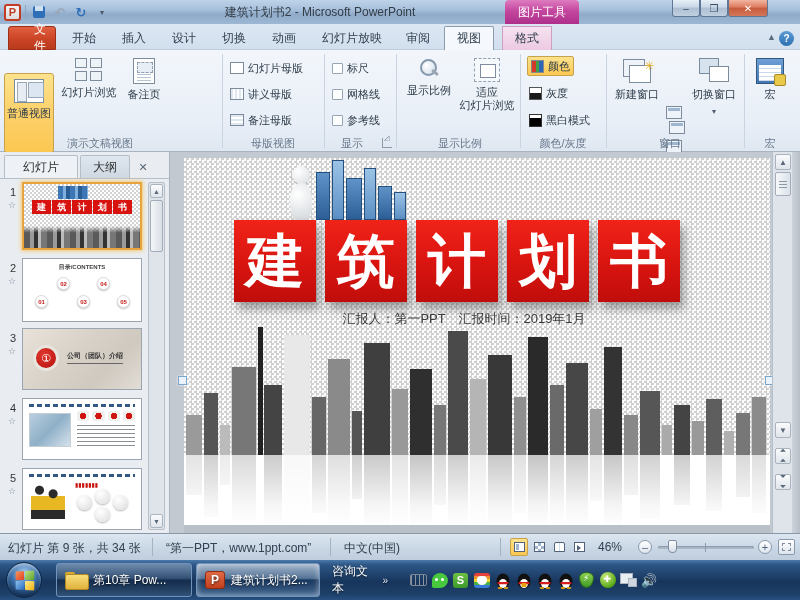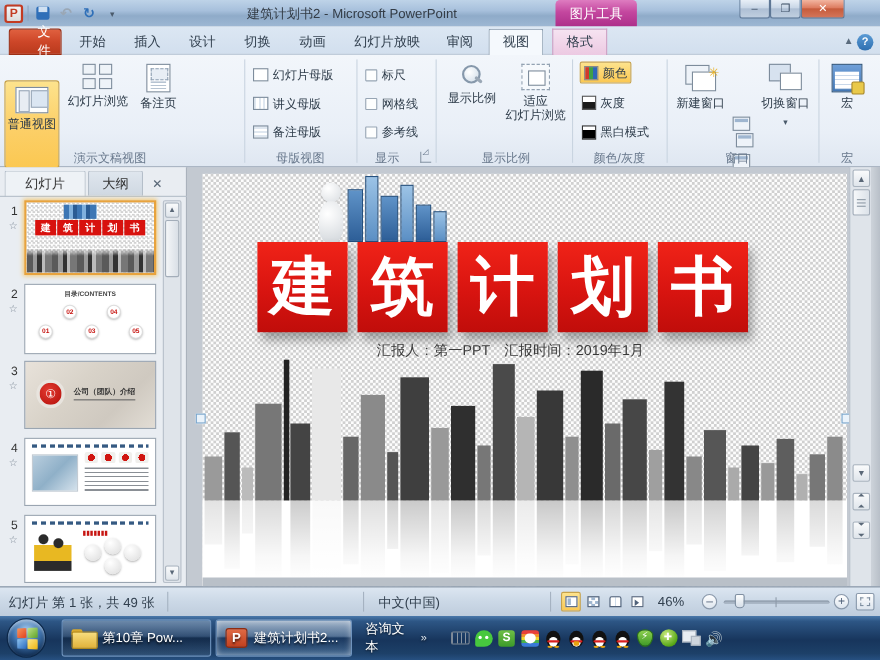--- a/index.html
+++ b/index.html
@@ -594,22 +594,23 @@
         <i></i>
         <i></i>
       </div>
     <div class="cbtn" style="top:270px">▼</div>
     <div class="cbtn" style="top:296px">⏶<br>⏶</div>
     <div class="cbtn" style="top:322px">⏷<br>⏷</div>
   </div>
   <div id="rightedge" class="abs"></div>
 
   <div id="statusbar" class="abs">
-    <span class="abs" style="left:8px; top:6px">幻灯片 第 1 张，共 49 张</span>
+    <span class="abs" style="left:8px; top:6px">幻灯片 第 9 张，共 34 张</span>
     <span class="ssep" style="left:152px"></span>
+    <span class="abs" style="left:166px; top:6px">“第一PPT，www.1ppt.com”</span>
     <span class="ssep" style="left:330px"></span>
     <span class="abs" style="left:344px; top:6px">中文(中国)</span>
     <span class="ssep" style="left:500px"></span>
 
     <div class="sview sel" style="left:510px">
         <span class="vicon normal"></span>
       </div>
     <div class="sview" style="left:530px">
         <span class="vicon sorter"></span>
       </div>

